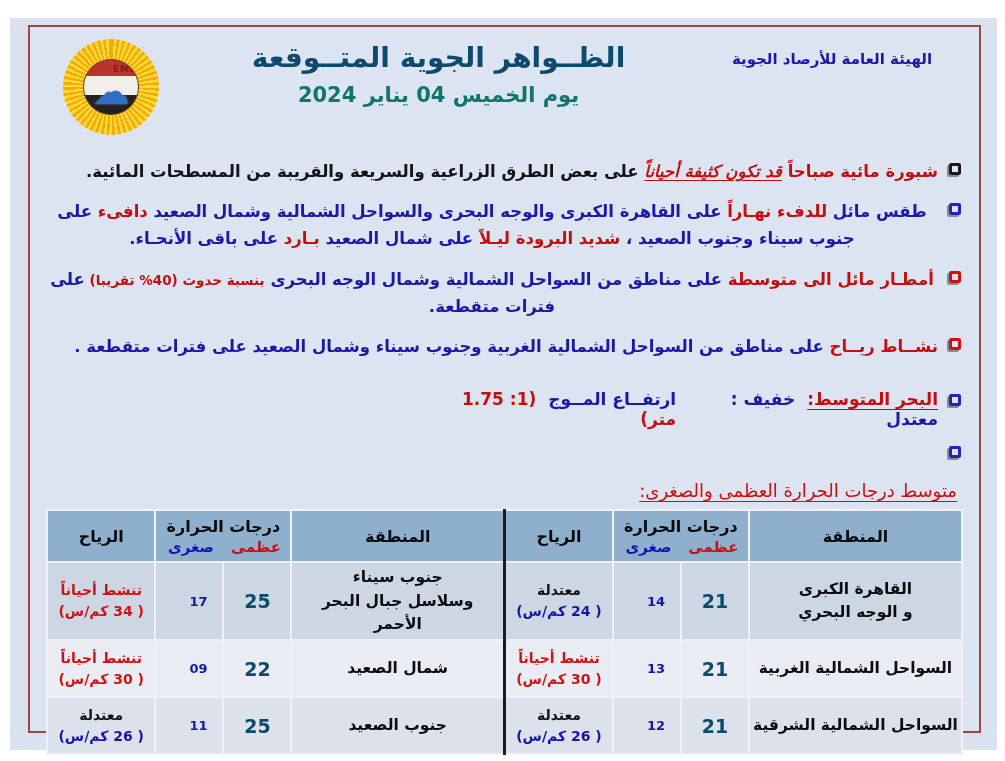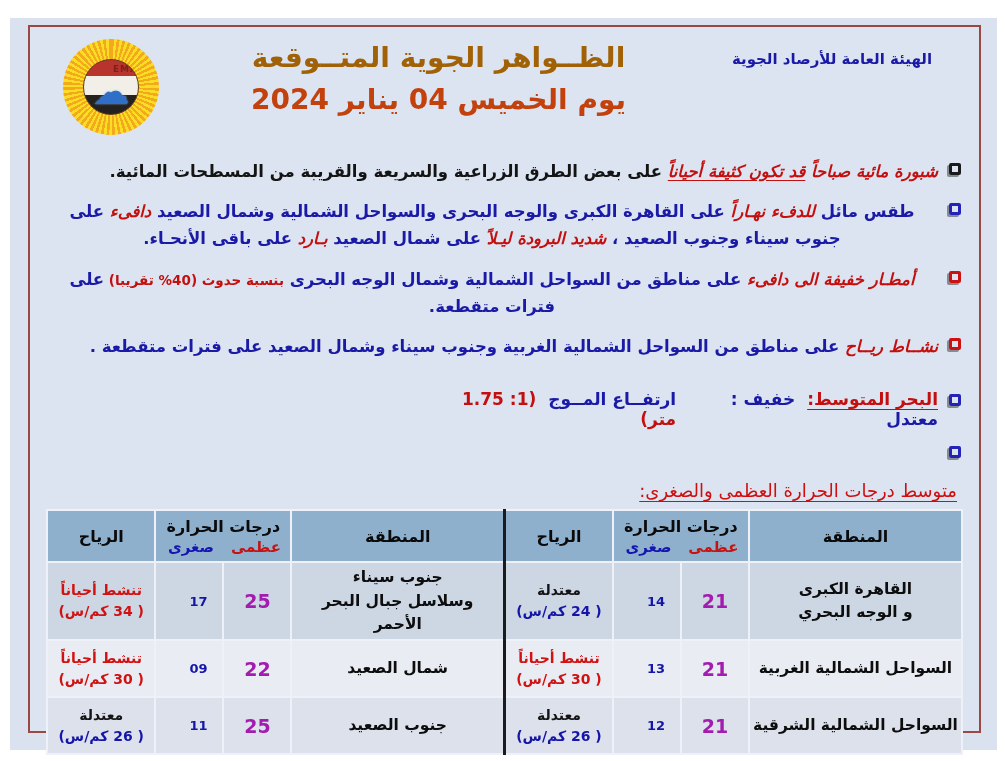--- a/index.html
+++ b/index.html
@@ -20,22 +20,22 @@
     padding: 6px 16px 0 16px;
   }
 
   
   .header-row { display: flex; align-items: flex-start; margin-top: 4px; }
   .org-block {
     width: 262px; text-align: center; color: #1b1aa6; font-weight: bold;
     font-size: 15px; line-height: 1.95; padding-top: 8px;
   }
   .title-block { flex: 1; text-align: center; padding-top: 4px; }
-  .main-title { font-size: 28px; font-weight: 800; color: #a16207; letter-spacing: -1px; }
-  .date-line { font-size: 28px; font-weight: bold; color: #c2410c; margin-top: 9px; }
+  .main-title { font-size: 28px; font-weight: 800; color: #0c4a6e; letter-spacing: -1px; }
+  .date-line { font-size: 21px; font-weight: bold; color: #0f766e; margin-top: 9px; }
   .logo-block { width: 130px; display: flex; justify-content: center; padding-top: 2px; }
   .sun {
     width: 96px; height: 96px; border-radius: 50%;
     background: repeating-conic-gradient(#f2a91c 0deg 3.5deg, #fcdc25 3.5deg 7deg);
     display: flex; align-items: center; justify-content: center;
   }
   .globe {
     width: 56px; height: 56px; border-radius: 50%; overflow: hidden; position: relative;
     border: 1px solid #5a3b1d;
     background: linear-gradient(180deg, #b8342c 0 30%, #f2efe8 30% 64%, #24211f 64% 100%);
@@ -56,21 +56,21 @@
   .marker {
     flex: 0 0 auto; width: 12px; height: 12px; border-radius: 2px;
     margin: 5px 2px 0 11px; border: 3px solid #111;
     box-shadow: -2px 2px 0 rgba(30,30,30,.45);
     background: transparent;
   }
   .m-black { border-color: #1a1a1a; }
   .m-blue  { border-color: #2323b5; }
   .m-red   { border-color: #cc1111; }
   .bullet-text { font-size: 16.5px; font-weight: bold; line-height: 1.65; text-align: center; }
-  .s-red    { color: #c40f0f; font-style: italic; }
+  .s-red    { color: #c40f0f; }
   .s-red-u  { color: #c40f0f; text-decoration: underline; text-underline-offset: 3px; font-style: italic; }
   .s-blue   { color: #1b1aa6; }
   .s-black  { color: #141414; }
   .s-red-sm { color: #c40f0f; font-size: 13.5px; }
 
   
   .sea-section { margin-top: 4px; }
   .sea-row { display: flex; align-items: flex-start; width: 540px; margin: 12px 0; }
   .sea-body { flex: 1; display: flex; justify-content: space-between; font-size: 17px; font-weight: bold; }
   .sea-label { color: #c40f0f; text-decoration: underline; text-underline-offset: 4px; }
@@ -94,21 +94,21 @@
   }
   .minmax { display: flex; margin-top: 2px; font-size: 15px; }
   .minmax span { flex: 1; }
   .mx { color: #c41414; }
   .mn { color: #1515b0; }
   td { height: 57px; padding: 3px; }
   tbody tr:nth-child(1) td { background: #ccd7e3; }
   tbody tr:nth-child(2) td { background: #e9ecf3; }
   tbody tr:nth-child(3) td { background: #dce1ec; }
   .region-cell { color: #0d0d0d; font-weight: bold; font-size: 15.5px; line-height: 1.5; }
-  .max-cell { color: #a21caf; font-weight: bold; font-size: 19px; }
+  .max-cell { color: #0c4a6e; font-weight: bold; font-size: 19px; }
   .min-cell { color: #1515a8; font-weight: bold; font-size: 13px; padding-left: 21px; }
   .wind-cell { font-weight: bold; font-size: 14px; line-height: 1.5; }
   .wind-cell .wind-label { color: #141414; text-align: right; }
   .wind-cell .wind-speed { color: #1515a8; }
   .wind-cell.active .wind-label, .wind-cell.active .wind-speed { color: #d11212; }
   .divider { border-right: 3px solid #1b1b1b; }
 
   
   .footer-note {
     margin-top: auto; text-align: center; color: #0d0d0d;
@@ -143,21 +143,21 @@
         <div class="bullet-row">
           <span class="marker m-black"></span>
           <p class="bullet-text"><span class="s-red">شبورة مائية صباحاً </span><span class="s-red-u">قد تكون كثيفة أحياناً</span><span class="s-black"> على بعض الطرق الزراعية والسريعة والقريبة من المسطحات المائية.</span></p>
         </div>
         <div class="bullet-row">
           <span class="marker m-blue"></span>
           <p class="bullet-text"><span class="s-blue">طقس مائل </span><span class="s-red">للدفء نهـاراً </span><span class="s-blue">على القاهرة الكبرى والوجه البحرى والسواحل الشمالية وشمال الصعيد </span><span class="s-red">دافىء </span><span class="s-blue">على جنوب سيناء وجنوب الصعيد ، </span><span class="s-red">شديد البرودة ليـلاً </span><span class="s-blue">على شمال الصعيد </span><span class="s-red">بـارد </span><span class="s-blue">على باقى الأنحـاء.</span></p>
         </div>
         <div class="bullet-row">
           <span class="marker m-red"></span>
-          <p class="bullet-text"><span class="s-red">أمطـار خفيفة الى دافىء </span><span class="s-blue">على مناطق من السواحل الشمالية وشمال الوجه البحرى </span><span class="s-red-sm">بنسبة حدوث (40% تقريبا) </span><span class="s-blue">على فترات متقطعة.</span></p>
+          <p class="bullet-text"><span class="s-red">أمطـار مائل الى متوسطة </span><span class="s-blue">على مناطق من السواحل الشمالية وشمال الوجه البحرى </span><span class="s-red-sm">بنسبة حدوث (40% تقريبا) </span><span class="s-blue">على فترات متقطعة.</span></p>
         </div>
         <div class="bullet-row">
           <span class="marker m-red"></span>
           <p class="bullet-text"><span class="s-red">نشــاط ريــاح </span><span class="s-blue">على مناطق من السواحل الشمالية الغربية وجنوب سيناء وشمال الصعيد على فترات متقطعة .</span></p>
         </div>
       </div>
 
     <div class="sea-section">
         <div class="sea-row">
           <span class="marker m-blue"></span>

